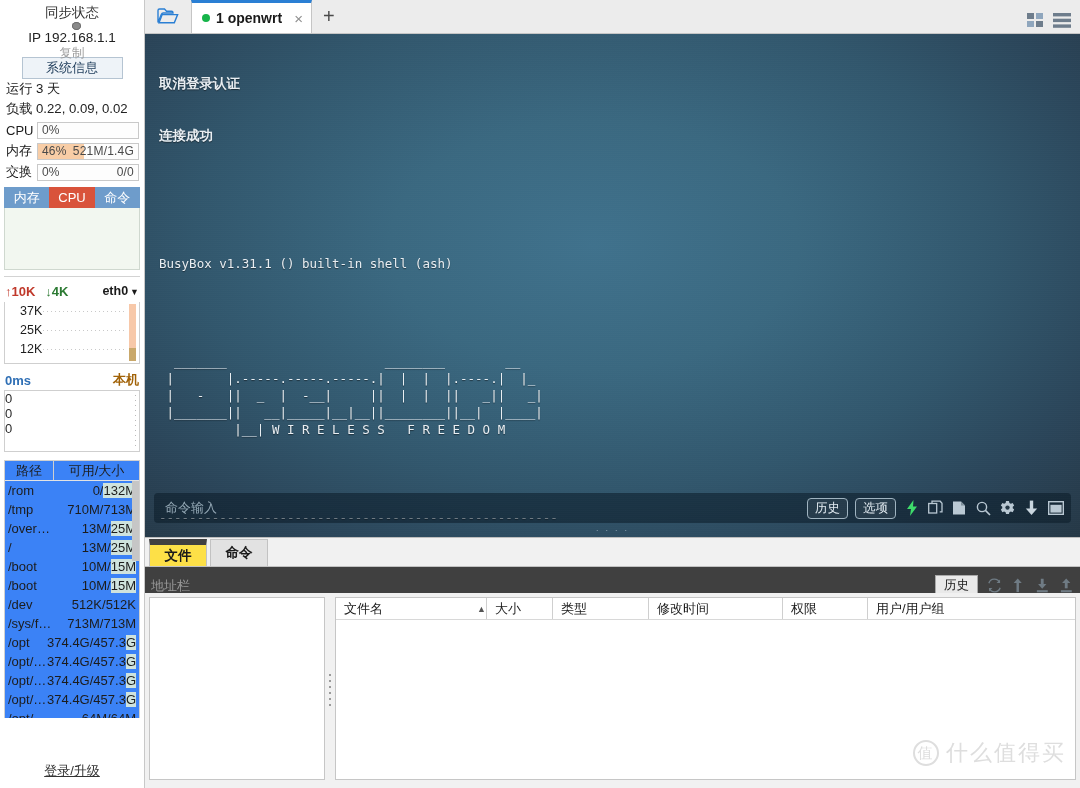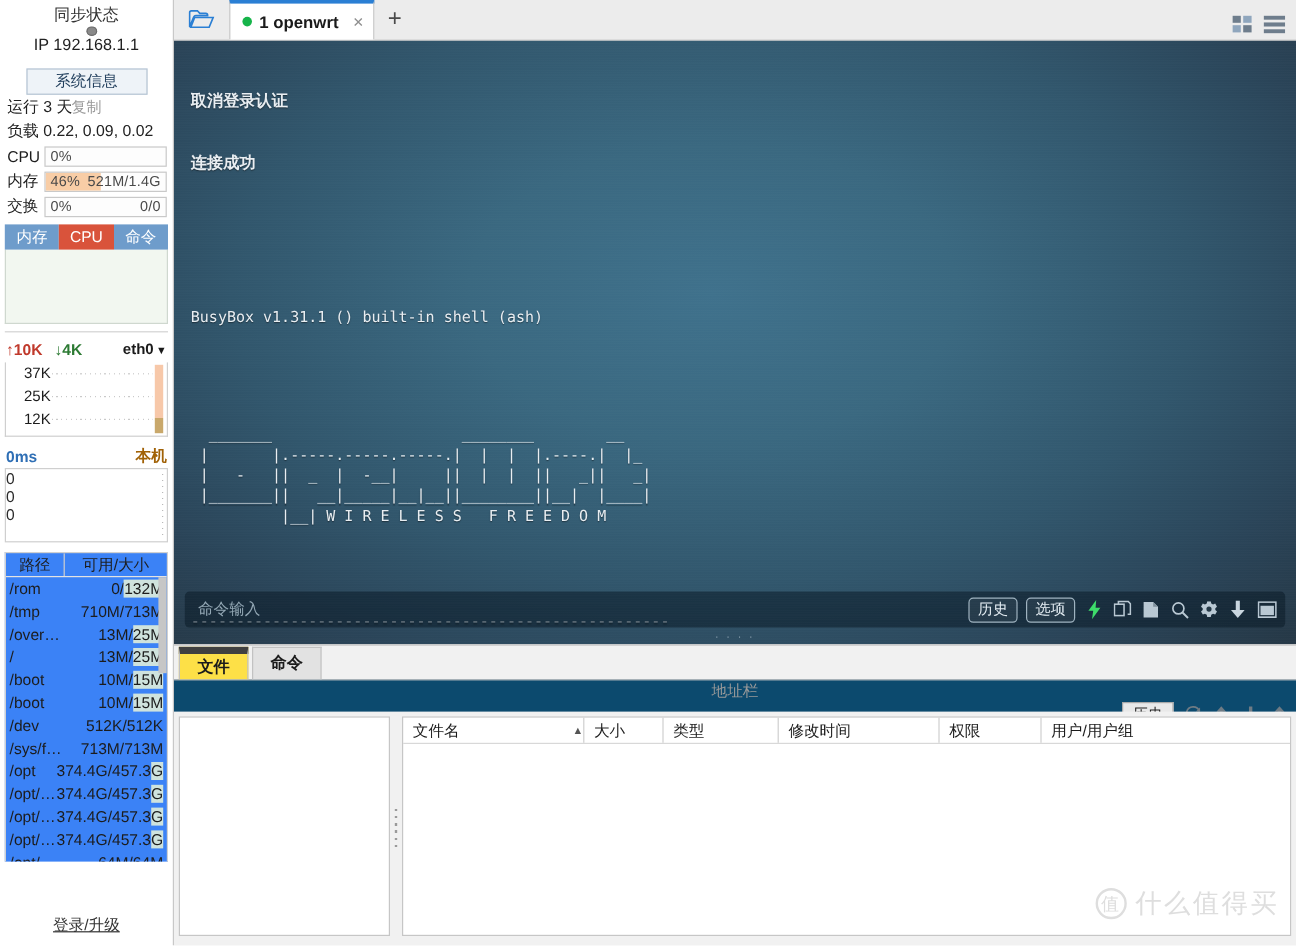--- a/index.html
+++ b/index.html
@@ -22,21 +22,21 @@
   .sync-row { height: 26px; margin-top: 4px; }
   .sync-label { font-size: 13.5px; color: #333; font-weight: 400; }
   .sync-dot {
     width: 9px; height: 9px; border-radius: 50%;
     background: #8a8a8a; margin-left: 9px;
     box-shadow: inset 0 0 0 1px #6d6d6d;
   }
 
   .ip-row { height: 24px; justify-content: space-between; }
   .ip-text { font-size: 13.5px; color: #222; font-weight: 500; }
-  .copy-link { font-size: 12.5px; color: #9a9a9a; cursor: pointer; margin-top: 36px; }
+  .copy-link { font-size: 12.5px; color: #9a9a9a; cursor: pointer; }
 
   .sysinfo-btn {
     display: block; margin: 3px auto 0; width: 101px; height: 22px;
     background: #eef3f8; border: 1px solid #b5c4d2;
     font-size: 13px; color: #23405e; cursor: pointer;
     font-family: inherit; line-height: 20px;
   }
 
   .stat-line { height: 20px; font-size: 13.2px; color: #222; padding-left: 6px; display:flex; align-items:center;}
 
@@ -189,23 +189,22 @@
     height: 27px; min-width: 58px; padding: 0 13px;
     display: flex; align-items: center; justify-content: center;
     font-size: 13.5px; font-weight: bold; color: #1b1b1b;
     border: 1px solid #c2c2c2; border-bottom: none; background: #e2e2e2; cursor: pointer;
   }
   .ftab.active { background: #fde047; border-top: 6px solid #404040; }
   .ftab + .ftab { margin-left: 3px; }
 
   .addrbar {
     display: flex; align-items: center; height: 39px;
-    background: #0c4a6e; border-top: 1px solid #c2c2c2; border-bottom: 1px solid #d4d4d4;
+    background: #404040; border-top: 1px solid #c2c2c2; border-bottom: 1px solid #d4d4d4;
     padding: 0 6px;
-    flex-direction: column;
   }
   .addr-ph { font-size: 13px; color: #999; }
   .addr-right { margin-left: auto; display: flex; align-items: center; gap: 8px; }
   .gbtn {
     border: 1px solid #a9a9a9; background: #e9e9e9; padding: 1px 8px;
     font-size: 12.5px; color: #1b1b1b; cursor: pointer;
   }
   .aicon { width: 16px; height: 16px; display: flex; align-items: center; justify-content: center; cursor: pointer; }
 
   .fbody { position: absolute; left: 0; right: 0; top: 55px; bottom: 0; display: flex; background: #f1f1f1; }

